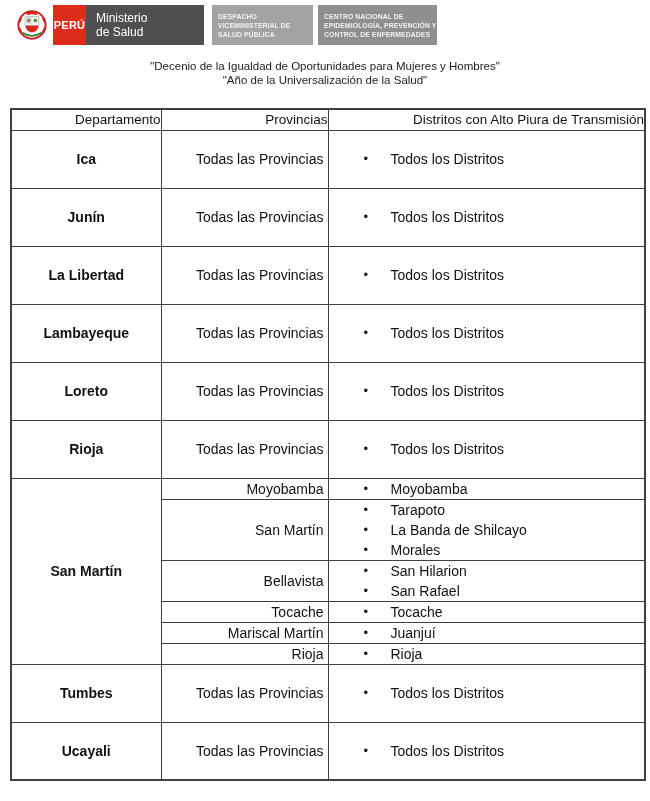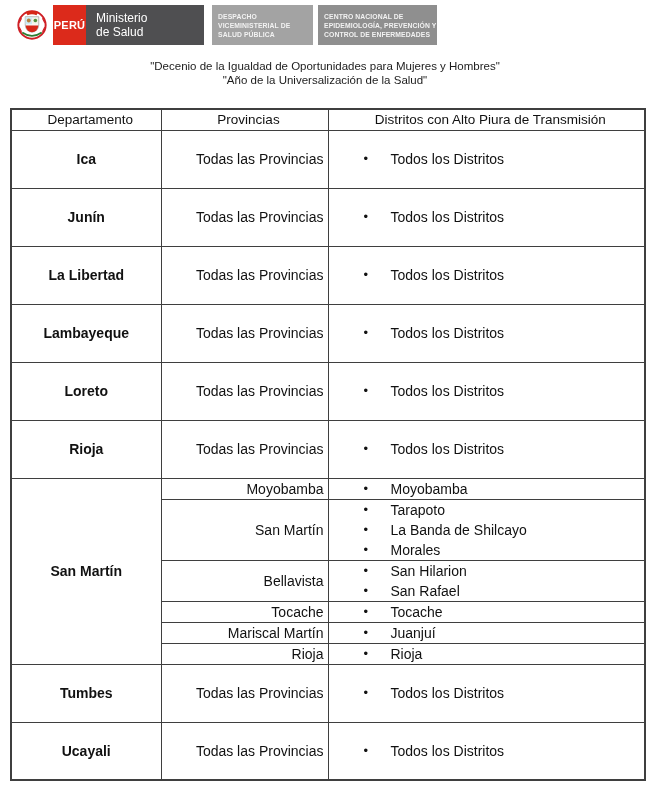--- a/index.html
+++ b/index.html
@@ -33,21 +33,21 @@
   .quote-line{font-size:11.5px;line-height:14px;color:#1c1c1c;}
   
   table.risk-table{
     position:absolute;top:108px;left:10px;width:634px;
     border-collapse:collapse;table-layout:fixed;
     border:2px solid var(--table_border,#3f3f3f);
     font-size:14px;color:var(--text,#111);
   }
   .risk-table th,.risk-table td{border:1px solid var(--table_border,#3f3f3f);vertical-align:middle;}
   .risk-table th{
-    height:21px;font-weight:normal;text-align:center;font-size:13.5px;
+    height:21px;font-weight:normal;text-align:right;font-size:13.5px;
     padding:0 0 0 8px;white-space:nowrap;overflow:hidden;margin-top:16px;
   }
   col.c1{width:150px;} col.c2{width:167px;} col.c3{width:317px;}
   td.department{font-weight:bold;text-align:center;margin-left:28px;}
   td.province{text-align:right;padding:0 4px;}
   td.districts{padding:0;}
   .district-line{display:flex;align-items:center;line-height:20px;padding-left:35px;}
   .district-line .bullet{width:27px;font-size:13px;}
   tr.tall td.province,tr.tall td.districts{height:58px;}
 </style>

